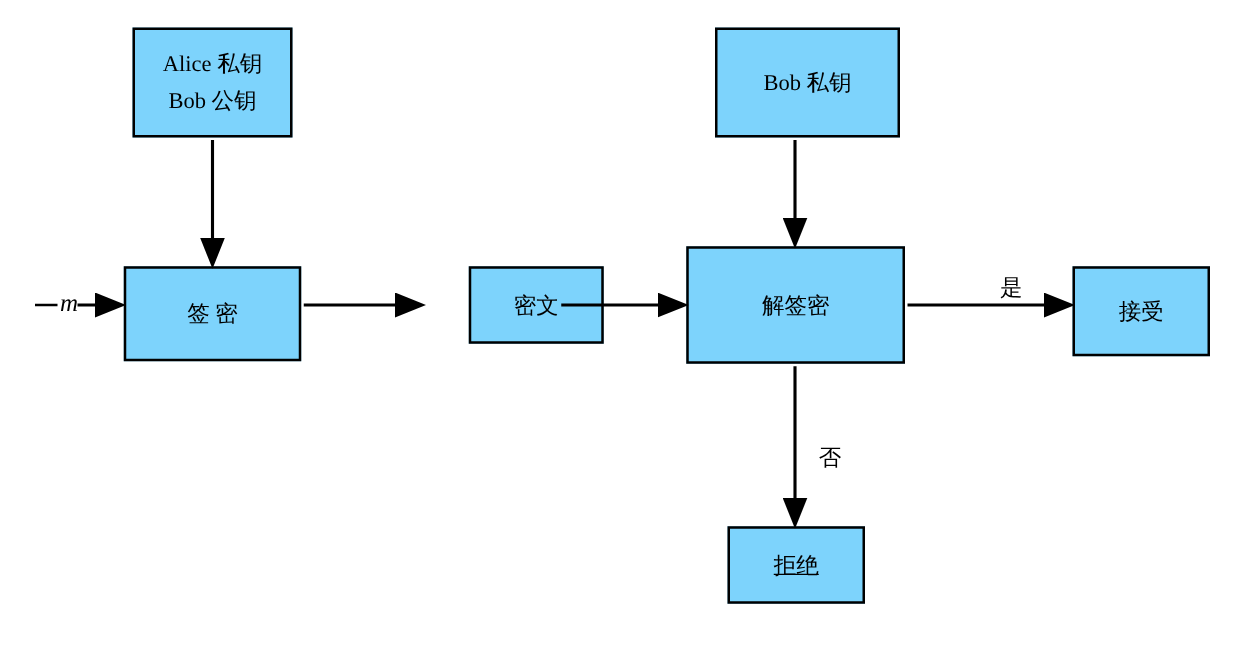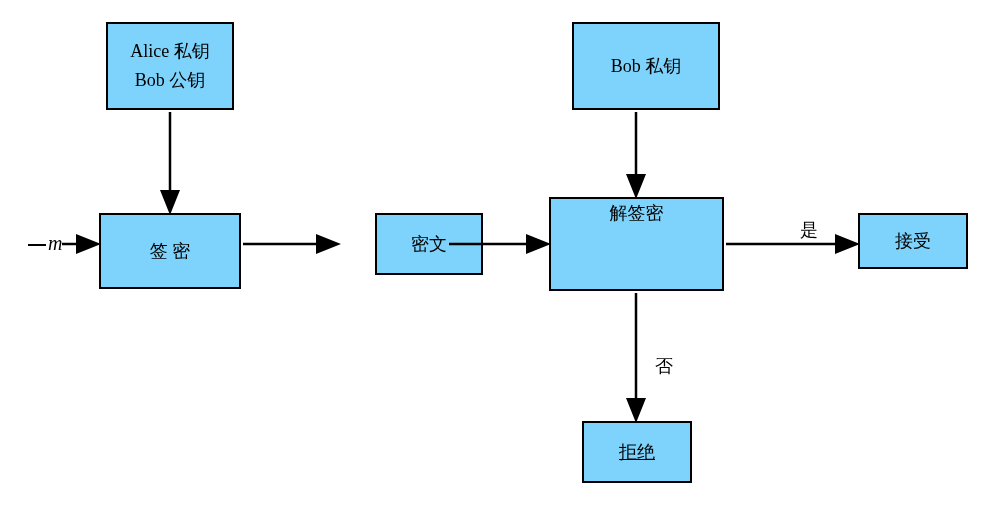--- a/index.html
+++ b/index.html
@@ -49,25 +49,25 @@
 </div>
 
 <div class="box" style="left:99px; top:213px; width:142px; height:76px;">
   <span>签 密</span>
 </div>
 
 <div class="box" style="left:339px; top:213px; width:108px; height:62px;margin-left:36px;">
   <span>密文</span>
 </div>
 
-<div class="box" style="left:549px; top:197px; width:175px; height:94px;justify-content:space-between;">
+<div class="box" style="left:549px; top:197px; width:175px; height:94px;">
   <span>解签密</span>
 </div>
 
-<div class="box" style="left:858px; top:213px; width:110px; height:56px;">
+<div class="box" style="left:858px; top:213px; width:110px; height:72px;">
   <span>接受</span>
 </div>
 
 <div class="box" style="left:582px; top:421px; width:110px; height:62px;text-decoration:underline;">
   <span>拒绝</span>
 </div>
 
 <div class="label" style="left:28px; top:232px; font-size:20px;">
   <span style="font-style:normal; border-top:2px solid #000; display:inline-block; width:18px; vertical-align:middle; margin-right:2px;"></span><span>m</span>
 </div>

